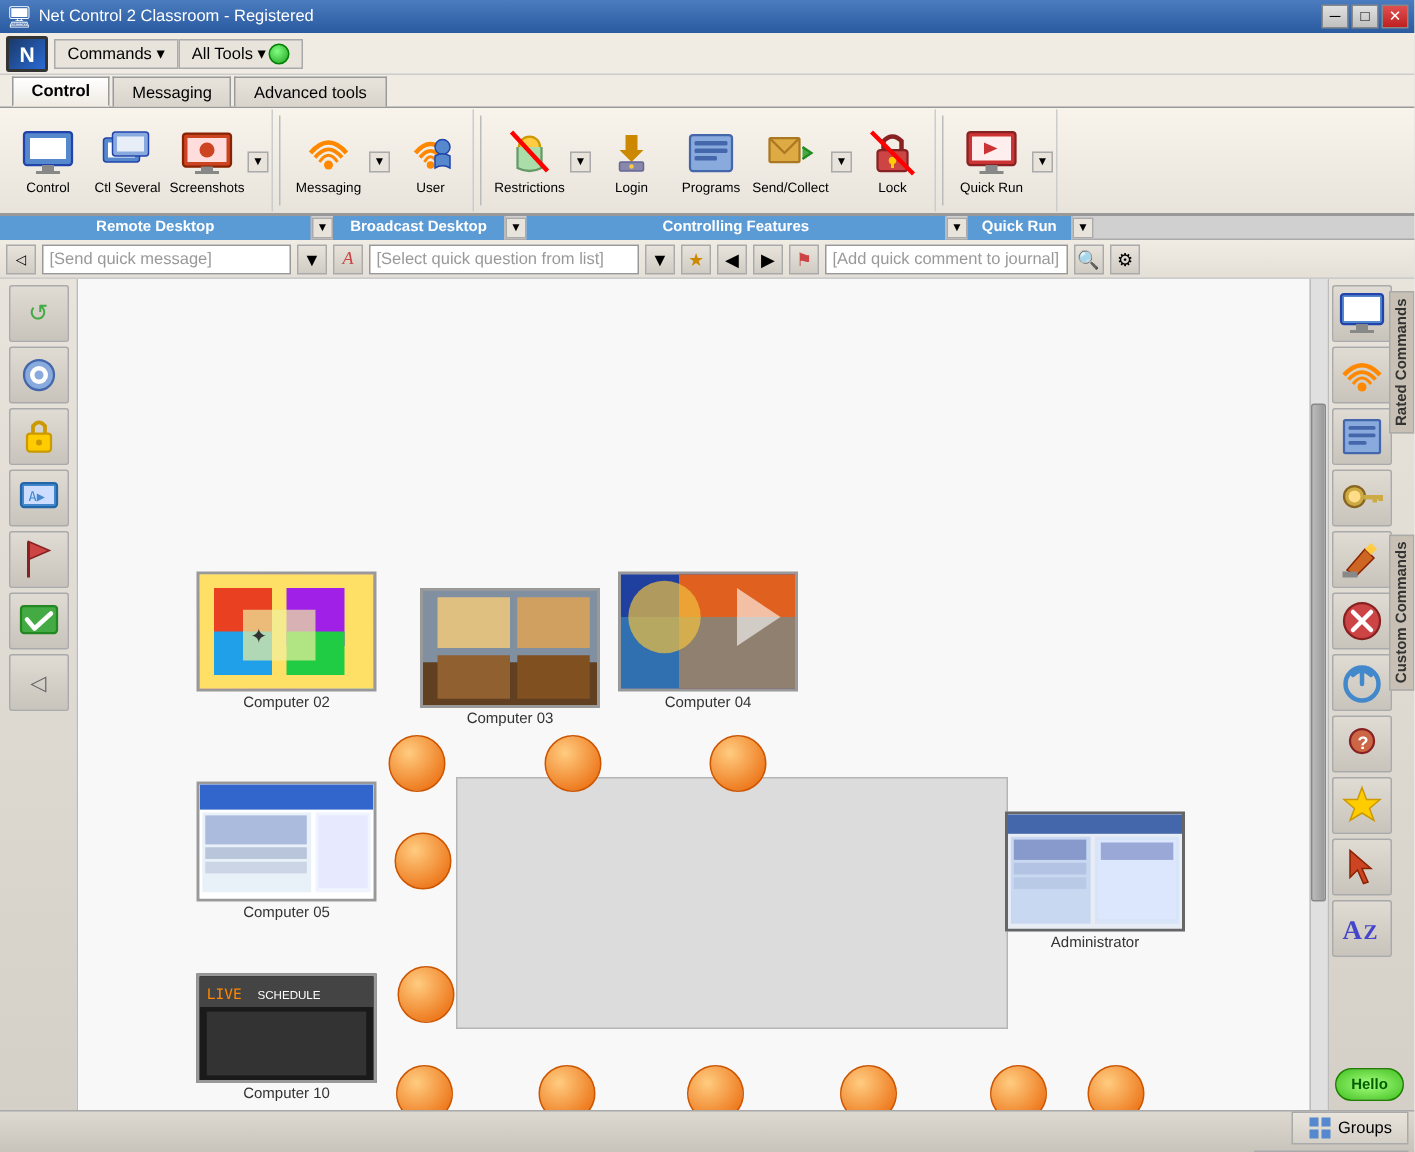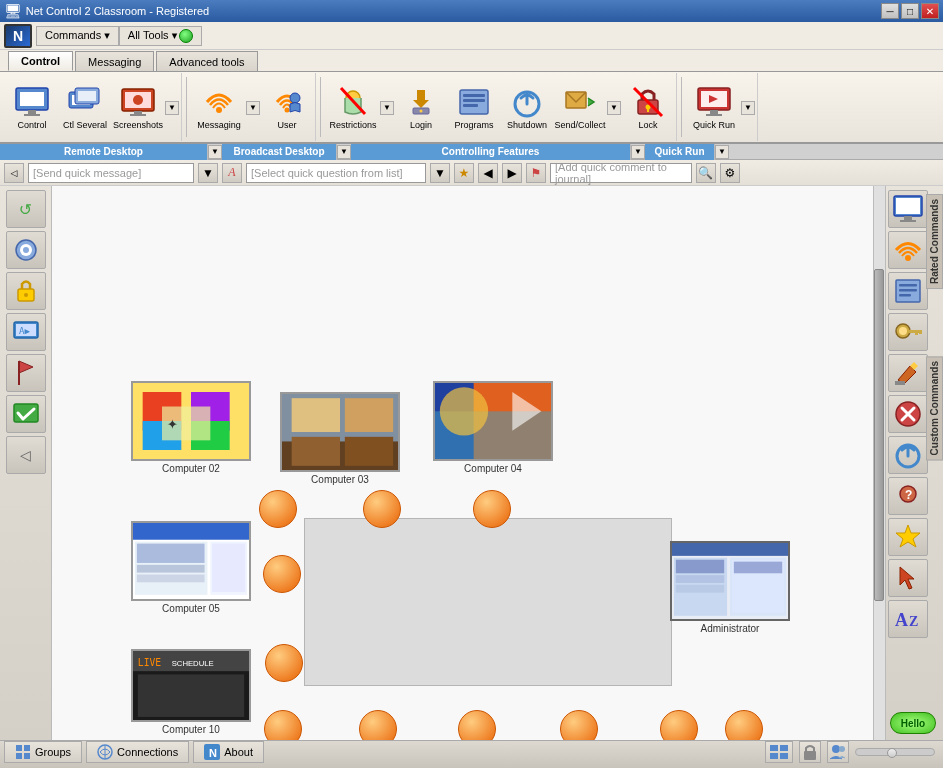--- a/index.html
+++ b/index.html
@@ -210,30 +210,20 @@
     <div class="toolbar-btn">
       <div class="icon-wrap">
         <svg width="36" height="36" viewBox="0 0 36 36">
             <rect x="4" y="6" width="28" height="24" rx="2" fill="#88aadd" stroke="#4466aa" stroke-width="1.5"></rect>
             <rect x="7" y="10" width="22" height="3" fill="#4466aa" rx="1"></rect>
             <rect x="7" y="15" width="22" height="3" fill="#4466aa" rx="1"></rect>
             <rect x="7" y="20" width="15" height="3" fill="#4466aa" rx="1"></rect>
           </svg>
       </div>
       <span>Programs</span>
-    </div>
-    <div class="toolbar-btn">
-      <div class="icon-wrap">
-        <svg width="36" height="36" viewBox="0 0 36 36">
-            <circle cx="18" cy="20" r="12" fill="none" stroke="#4488cc" stroke-width="3"></circle>
-            <path d="M12 14 Q18 8 24 14" fill="none" stroke="#4488cc" stroke-width="3" stroke-linecap="round"></path>
-            <line x1="18" y1="10" x2="18" y2="20" stroke="#4488cc" stroke-width="3" stroke-linecap="round"></line>
-          </svg>
-      </div>
-      <span>Shutdown</span>
     </div>
     <div class="toolbar-btn">
       <div class="icon-wrap">
         <svg width="36" height="36" viewBox="0 0 36 36">
             <rect x="4" y="8" width="20" height="16" rx="1" fill="#ddaa44" stroke="#aa7722" stroke-width="1.5"></rect>
             <path d="M4 8 L14 18 L24 8" fill="none" stroke="#aa7722" stroke-width="1.5"></path>
             <path d="M26 14 L32 18 L26 22" fill="#44aa44" stroke="#228822" stroke-width="1.5"></path>
           </svg>
       </div>
       <span>Send/Collect</span>
@@ -287,21 +277,21 @@
   <div class="quick-btn" style="font-size:9px;">◁</div>
   <div class="quick-input" style="width:166px; color:#999;">[Send quick message]</div>
   <div class="quick-btn">▼</div>
   <div class="quick-btn" style="font-family:serif; font-style:italic; color:#cc4444;">A</div>
   <div class="quick-input" style="width:180px; color:#999;">[Select quick question from list]</div>
   <div class="quick-btn">▼</div>
   <div class="quick-btn" style="color:#cc8800;">★</div>
   <div class="quick-btn">◀</div>
   <div class="quick-btn">▶</div>
   <div class="quick-btn" style="color:#cc4444;">⚑</div>
-  <div class="quick-input" style="width:142px; color:#999;">[Add quick comment to journal]</div>
+  <div class="quick-input" style="width:162px; color:#999;">[Add quick comment to journal]</div>
   <div class="quick-btn">🔍</div>
   <div class="quick-btn">⚙</div>
 </div>
 
 <div id="main" style="display:flex; height:calc(768px - 22px - 28px - 22px - 72px - 16px - 26px - 28px); background:white; position:relative;">
 
   <div id="left-sidebar">
     <div class="left-btn" style="font-size:16px; color:#44aa44;">↺</div>
     <div class="left-btn" style="font-size:13px; position:relative;">
       <svg width="28" height="28" viewBox="0 0 28 28">
@@ -366,21 +356,21 @@
             <rect x="0" y="50" width="120" height="30" fill="#604020"></rect>
             <rect x="10" y="5" width="50" height="35" fill="#e0c080"></rect>
             <rect x="65" y="5" width="50" height="35" fill="#d0a060"></rect>
             <rect x="10" y="45" width="50" height="30" fill="#906030"></rect>
             <rect x="65" y="45" width="50" height="30" fill="#805020"></rect>
           </svg>
       </div>
       <span class="thumb-label">Computer 03</span>
     </div>
 
-    <div class="computer-thumb" style="left:381px; top:195px;">
+    <div class="computer-thumb" style="left:360px; top:195px;">
       <div class="thumb-img screen-c04" style="width:120px; height:80px;">
         <svg width="120" height="80" viewBox="0 0 120 80">
             <rect width="120" height="80" fill="#2040a0"></rect>
             <rect x="40" y="0" width="80" height="80" fill="#e06020"></rect>
             <rect x="0" y="30" width="120" height="50" fill="#40a0c0" opacity="0.5"></rect>
             <circle cx="30" cy="30" r="25" fill="#f0c040" opacity="0.7"></circle>
             <polygon points="80,10 110,30 80,50" fill="white" opacity="0.6"></polygon>
           </svg>
       </div>
       <span class="thumb-label">Computer 04</span>
@@ -544,21 +534,21 @@
           <text x="3" y="22" font-size="18" fill="#4444cc" font-weight="bold" font-family="serif">A</text>
           <text x="17" y="22" font-size="14" fill="#4444cc" font-weight="bold" font-family="serif">Z</text>
         </svg>
     </div>
 
     <div class="hello-badge" style="position:absolute; bottom:6px; left:4px; width:46px; height:22px;">Hello</div>
 
   </div>
 </div>
 
-<div id="statusbar" style="background:linear-gradient(to bottom, #ddd8d0, #c8c4bc); height:28px; display:flex; align-items:flex-start; padding:0 4px; gap:4px; border-top:1px solid #aaa;">
+<div id="statusbar" style="background:linear-gradient(to bottom, #ddd8d0, #c8c4bc); height:28px; display:flex; align-items:flex-end; padding:0 4px; gap:4px; border-top:1px solid #aaa;flex-direction:column;">
   <div class="status-tab">
     <svg width="16" height="16" viewBox="0 0 16 16">
         <rect x="1" y="1" width="6" height="6" fill="#5588cc"></rect>
         <rect x="9" y="1" width="6" height="6" fill="#5588cc"></rect>
         <rect x="1" y="9" width="6" height="6" fill="#5588cc"></rect>
         <rect x="9" y="9" width="6" height="6" fill="#5588cc"></rect>
       </svg>
     <span>Groups</span>
   </div>
   <div class="status-tab">

